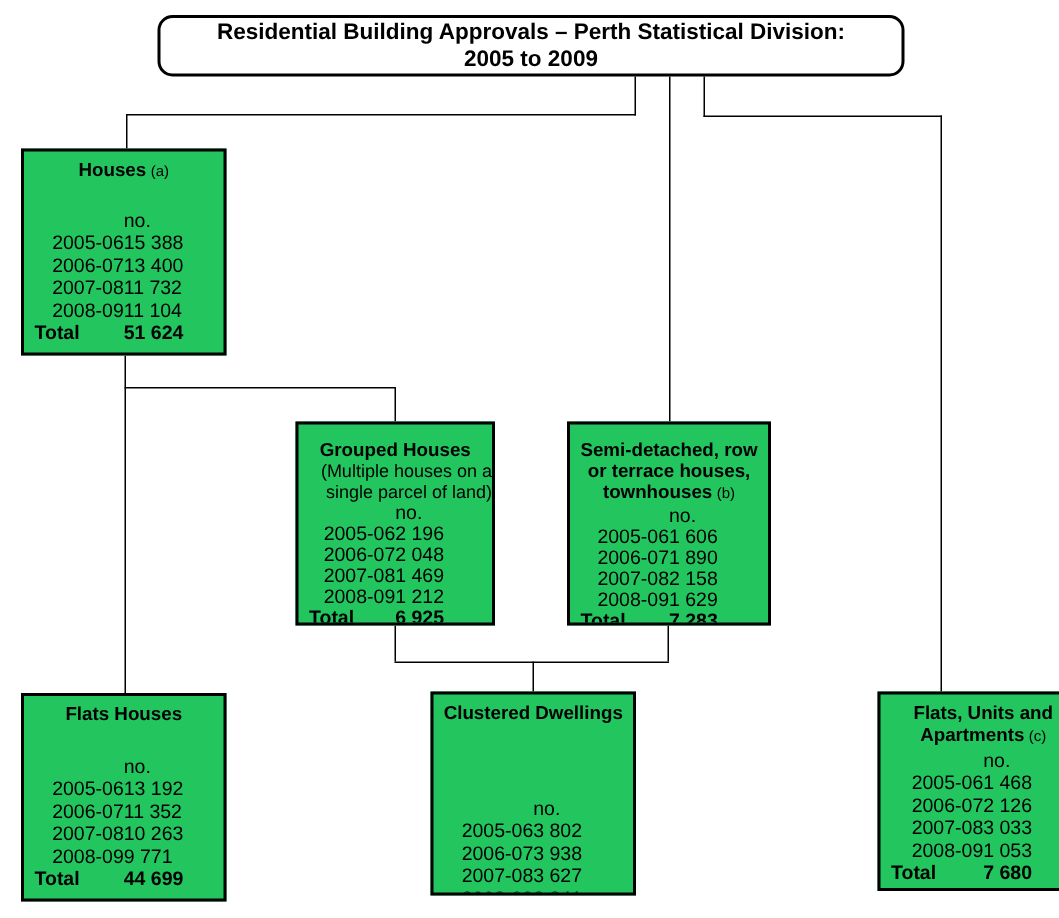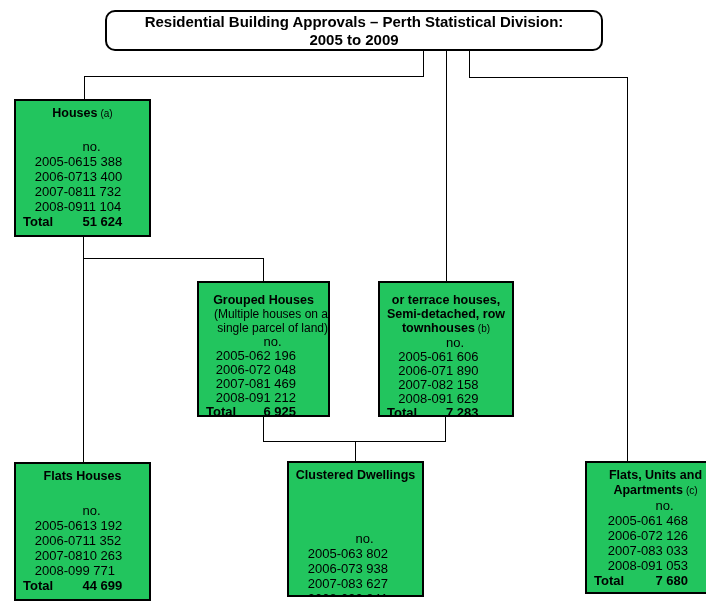--- a/index.html
+++ b/index.html
@@ -145,22 +145,22 @@
       <tr class="total-row">
             <td class="label">Total</td>
             <td class="value">6 925</td>
           </tr>
     </tbody>
       </table>
   </div>
 
   <div class="stat-box compact pad-sm" style="left:378px; top:281px; width:136px; height:136px;">
     <div class="box-heading">
+      <div>Semi-detached, row</div>
       <div>or terrace houses,</div>
-      <div>Semi-detached, row</div>
       <div><span>townhouses</span><span class="footnote">(b)</span></div>
     </div>
     <div class="spacer"></div>
     <table class="stats">
       <tbody>
           <tr class="unit-row">
             <td class="label"></td>
             <td class="value">no.</td>
           </tr>
       <tr>

